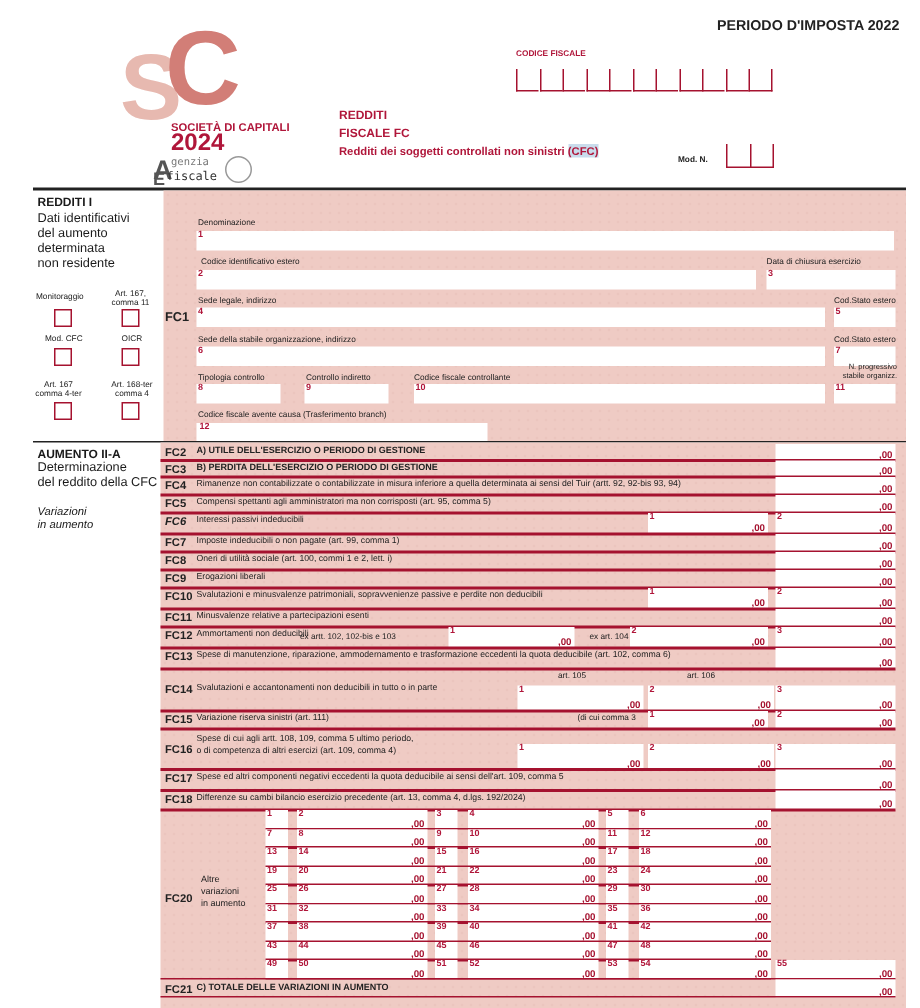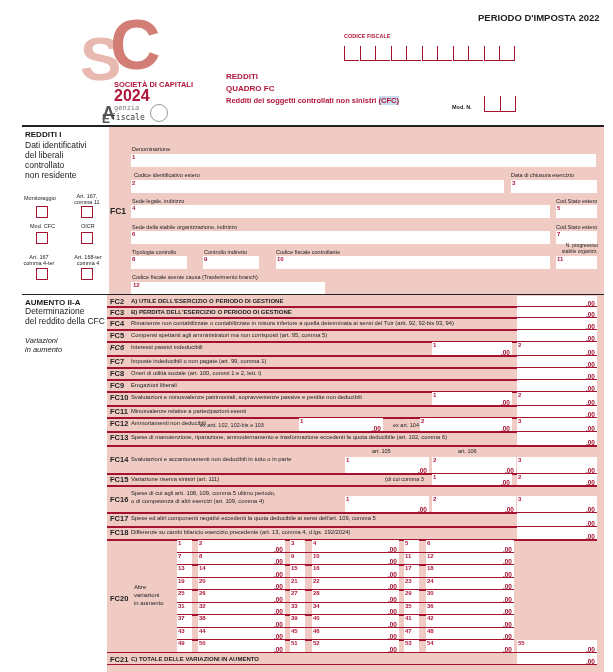--- a/index.html
+++ b/index.html
@@ -27,21 +27,21 @@
   <div class="abs" style="left:22px;top:94px;width:90px;height:20px;">
     <span class="abs" style="left:0;top:0;font-size:18px;font-weight:bold;color:#555;line-height:1;">A</span>
     <span class="abs" style="left:12px;top:0;font-family:'DejaVu Sans Mono',monospace;font-size:7px;color:#777;">genzia</span>
     <span class="abs" style="left:0;top:9px;font-size:12px;font-weight:bold;color:#555;line-height:1;">E</span>
     <span class="abs" style="left:9px;top:9px;font-family:'DejaVu Sans Mono',monospace;font-size:8px;color:#333;">fiscale</span>
     <span class="abs" style="left:48px;top:0;width:18px;height:18px;border:1px solid #999;border-radius:50%;"></span>
   </div>
 </div>
 
 <div class="abs" style="left:226px;top:72px;font-size:8px;font-weight:bold;color:#b0163a;">REDDITI</div>
-<div class="abs" style="left:226px;top:84px;font-size:8px;font-weight:bold;color:#b0163a;">QUADRO FC</div>
+<div class="abs" style="left:226px;top:84px;font-size:8px;font-weight:bold;color:#b0163a;">FISCALE FC</div>
 <div class="abs" style="left:226px;top:96px;font-size:7.5px;font-weight:bold;color:#b0163a;white-space:nowrap;">
   <span>Redditi dei soggetti controllati non sinistri</span>
   <span style="background:#c9dcec;">(CFC)</span>
 </div>
 
 <div class="abs" style="left:478px;top:12px;font-size:9.5px;font-weight:bold;color:#222;white-space:nowrap;">PERIODO D'IMPOSTA 2022</div>
 <div class="abs" style="left:344px;top:33px;font-size:5.5px;font-weight:bold;color:#b0163a;">CODICE FISCALE</div>
 <div class="abs" style="left:344px;top:46px;width:171px;height:16px;">
   <div class="cfbox" style="left:0;"></div>
   <div class="cfbox" style="left:15.5px;"></div>
@@ -58,22 +58,22 @@
 <div class="abs" style="left:452px;top:104px;font-size:5.5px;font-weight:bold;color:#222;">Mod. N.</div>
 <div class="abs" style="left:484px;top:96px;width:32px;height:16px;border-left:1px solid #a5122f;border-bottom:1px solid #a5122f;border-right:1px solid #a5122f;">
   <div class="abs" style="left:15px;top:0;width:1px;height:16px;background:#a5122f;"></div>
 </div>
 
 <div class="abs" style="left:22px;top:125px;width:582px;height:1.5px;background:#222;"></div>
 
 <div class="abs" style="left:25px;top:130px;font-size:8px;font-weight:bold;">REDDITI I</div>
 <div class="abs" style="left:25px;top:140px;font-size:8.5px;line-height:10px;">
   <div>Dati identificativi</div>
-  <div>del liberali</div>
-  <div>controllato</div>
+  <div>del aumento</div>
+  <div>determinata</div>
   <div>non residente</div>
 </div>
 
 <div class="lbl" style="left:24px;top:195px;">Monitoraggio</div>
 <div class="lbl" style="left:72px;top:193px;text-align:center;width:30px;white-space:normal;line-height:6px;">Art. 167, comma 11</div>
 <div class="chk" style="left:36px;top:206px;"></div>
 <div class="chk" style="left:81px;top:206px;"></div>
 
 <div class="lbl" style="left:30px;top:223px;">Mod. CFC</div>
 <div class="lbl" style="left:81px;top:223px;">OICR</div>

